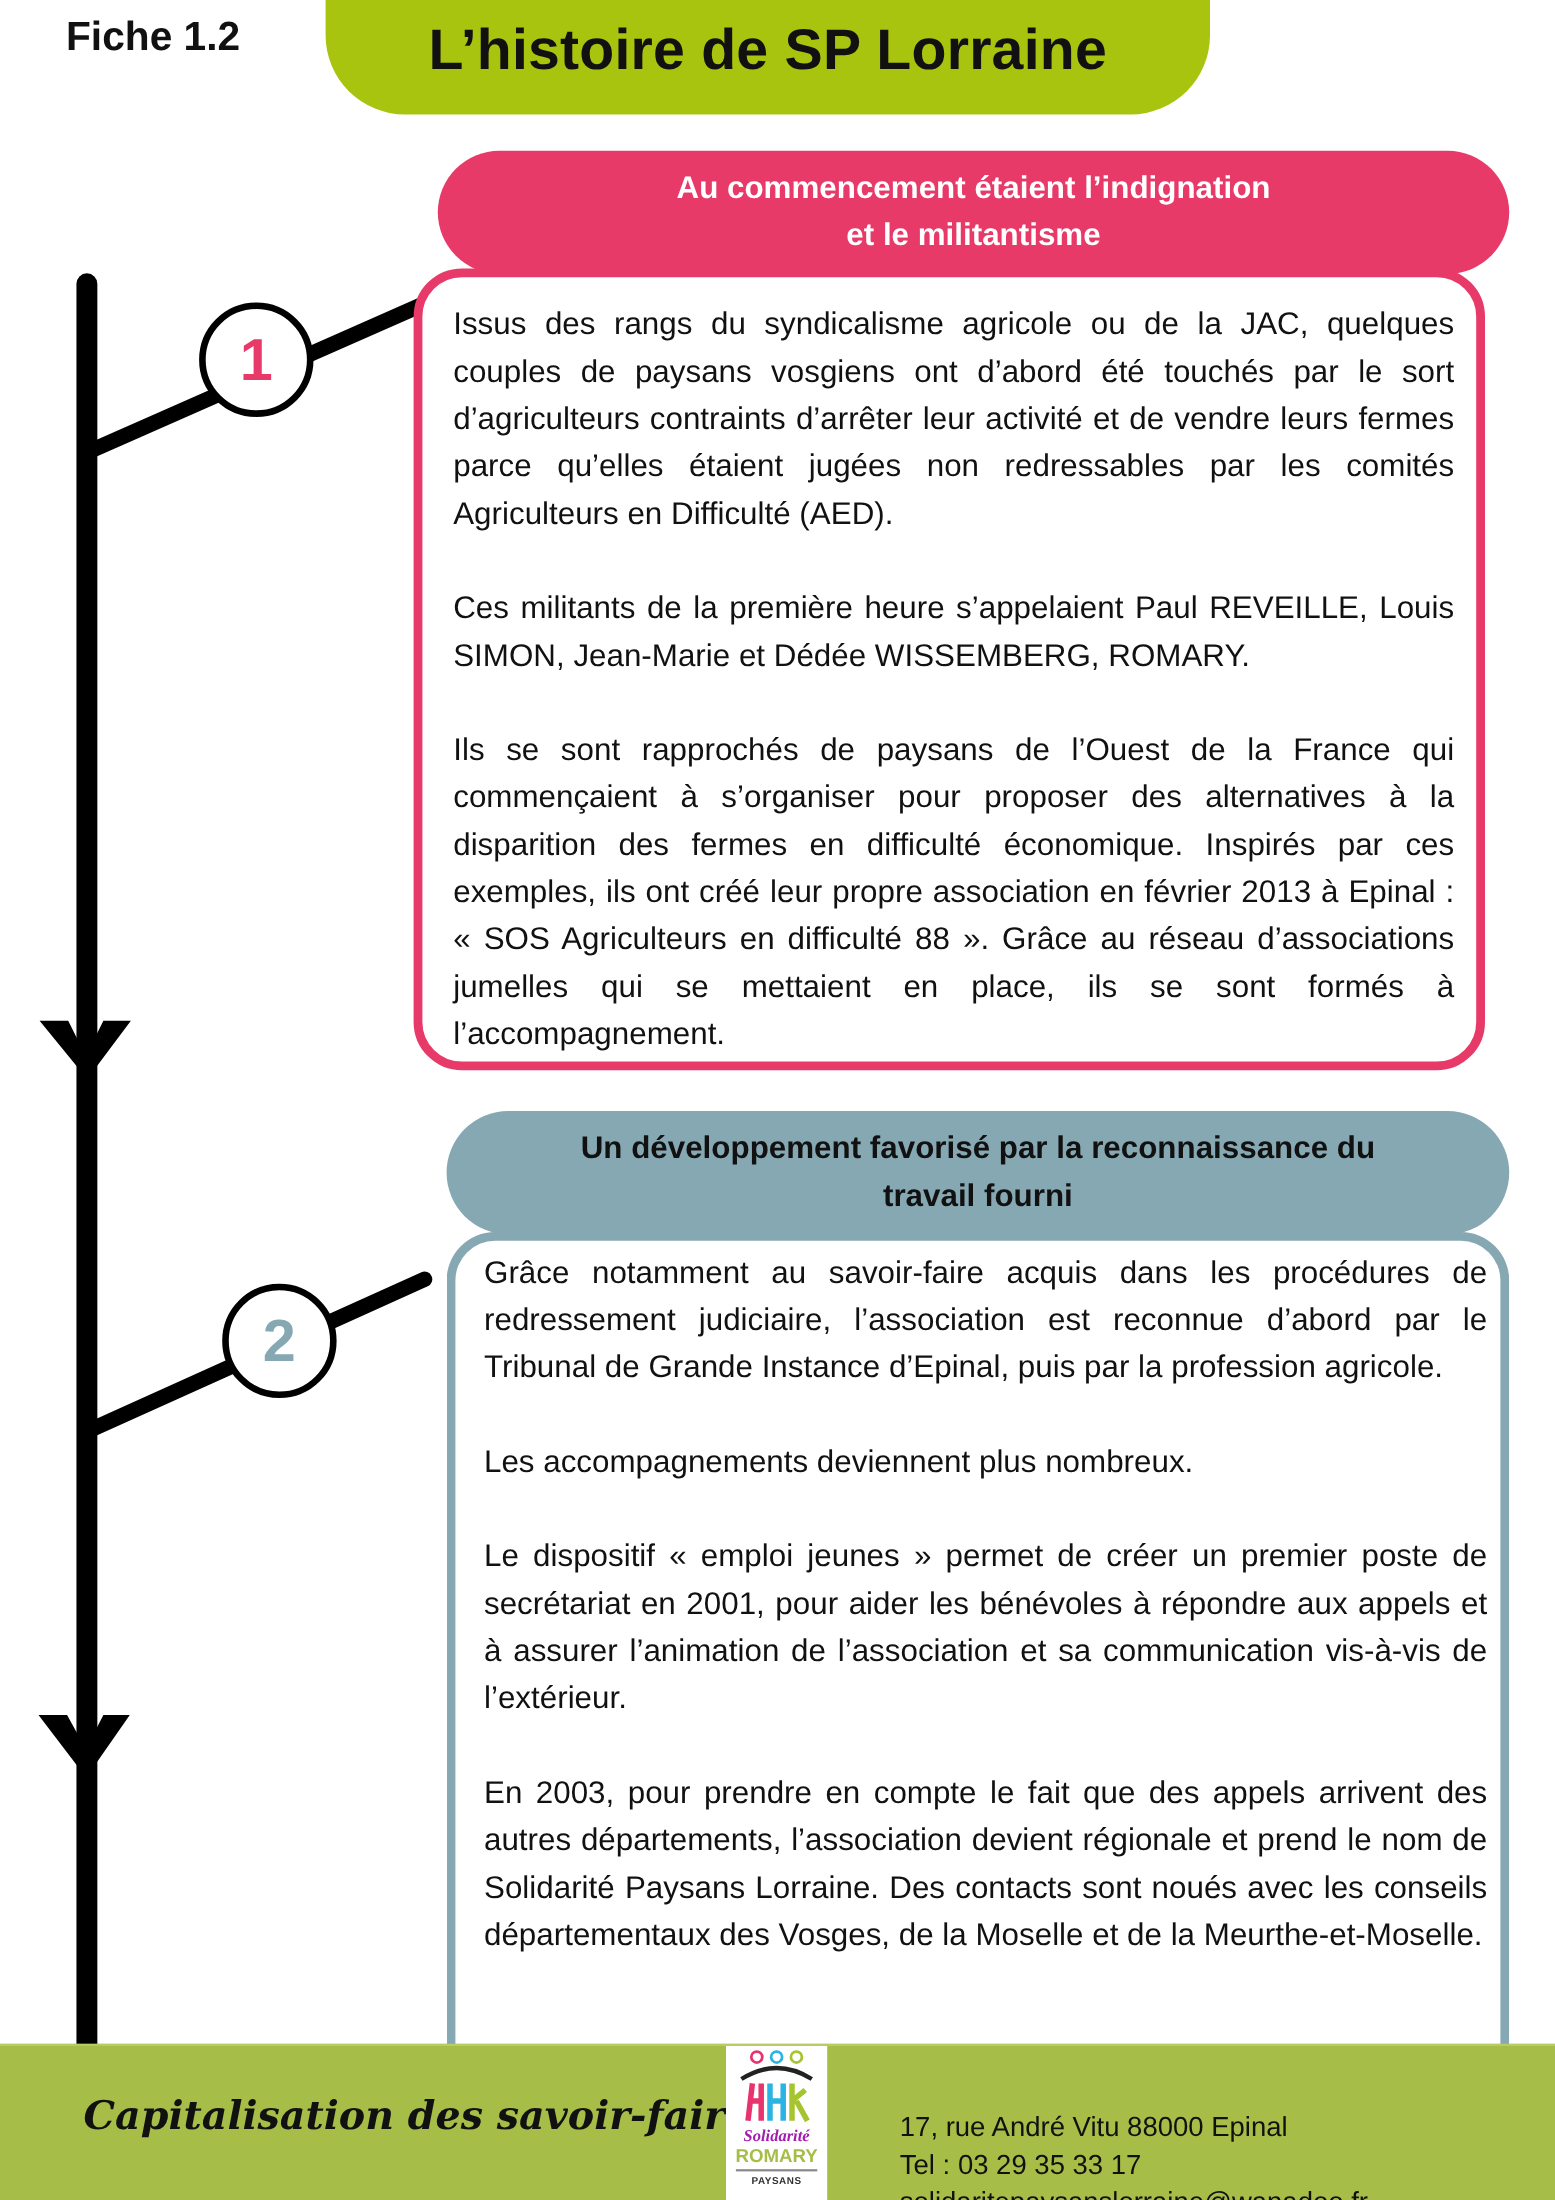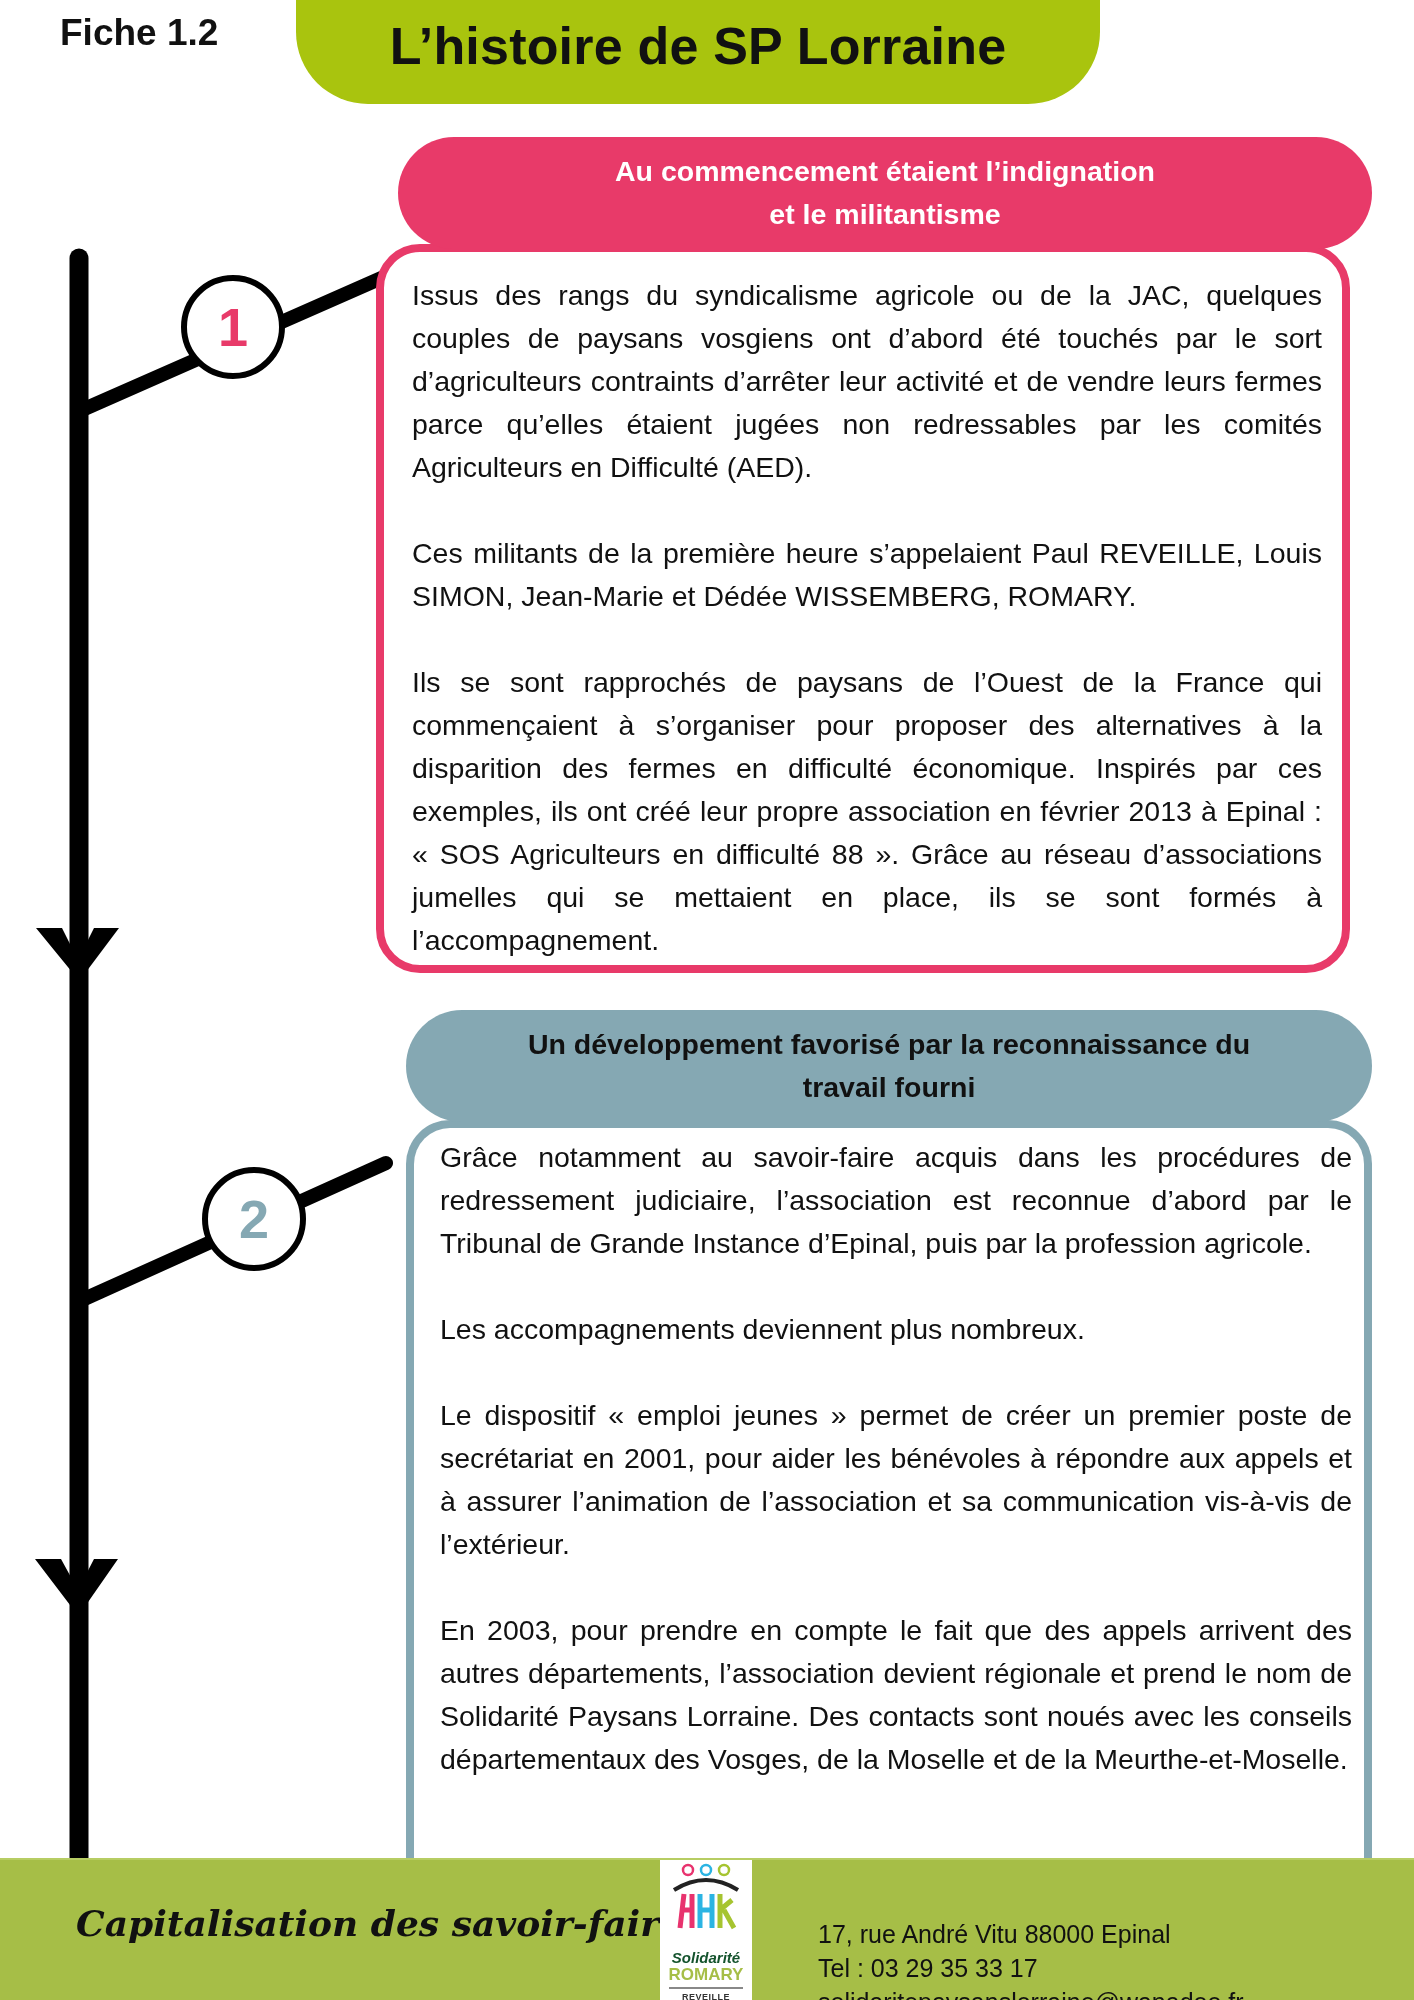--- a/index.html
+++ b/index.html
@@ -52,21 +52,21 @@
   }
   .footer-tagline {
     position: absolute; left: 76px; top: 42px;
     font-family: "DejaVu Serif", serif; font-style: italic; font-weight: bold;
     font-size: 36px; color: #111;
   }
   .logo {
     position: absolute; left: 660px; top: 0; width: 92px; height: 142px; background: #fff;
     display: flex; flex-direction: column; align-items: center; justify-content: flex-start;
   }
-  .logo-word1 { font-family: Liberation Sans, sans-serif; font-style: italic; font-weight: bold; font-size: 15px; color: #14532d; margin-top: 17px; }
+  .logo-word1 { font-family: Liberation Serif, serif; font-style: italic; font-weight: bold; font-size: 15px; color: #a21caf; margin-top: 2px; }
   .logo-word2 { font-weight: bold; font-size: 17px; color: #a6be47; line-height: 18px; }
   .logo-sep { width: 80%; height: 2px; background: #888; margin: 3px 0; }
   .logo-word3 { font-weight: bold; font-size: 9px; color: #333; letter-spacing: 0.5px; }
   .footer-contact {
     position: absolute; left: 818px; top: 24px;
     font-size: 25px; line-height: 34px; color: #111; margin-top: 33px;
   }
 </style>
 </head>
 <body>
@@ -134,20 +134,20 @@
       <circle cx="40" cy="10" r="5" fill="none" stroke="#2bb4e3" stroke-width="2.5"></circle>
       <circle cx="58" cy="10" r="5" fill="none" stroke="#a6c430" stroke-width="2.5"></circle>
       <path d="M8 30 Q40 10 72 30" fill="none" stroke="#222" stroke-width="4"></path>
       <path d="M14 68 L18 34 M26 34 L26 68 M16 50 L26 50" stroke="#e8336e" stroke-width="5" fill="none"></path>
       <path d="M34 68 L34 34 M46 34 L46 68 M34 50 L46 50" stroke="#2bb4e3" stroke-width="5" fill="none"></path>
       <path d="M54 68 L54 34 M54 50 L66 40 M58 50 L68 68" stroke="#a6c430" stroke-width="5" fill="none"></path>
     </svg>
     <div class="logo-word1">Solidarité</div>
     <div class="logo-word2">ROMARY</div>
     <div class="logo-sep"></div>
-    <div class="logo-word3">REVEILLE</div>
+    <div class="logo-word3">PAYSANS</div>
   </div>
   <div class="footer-contact">
     <div>17, rue André Vitu 88000 Epinal</div>
     <div>Tel : 03 29 35 33 17</div>
     <div>solidaritepaysanslorraine@wanadoo.fr</div>
   </div>
 </div>
 
 </body></html>

